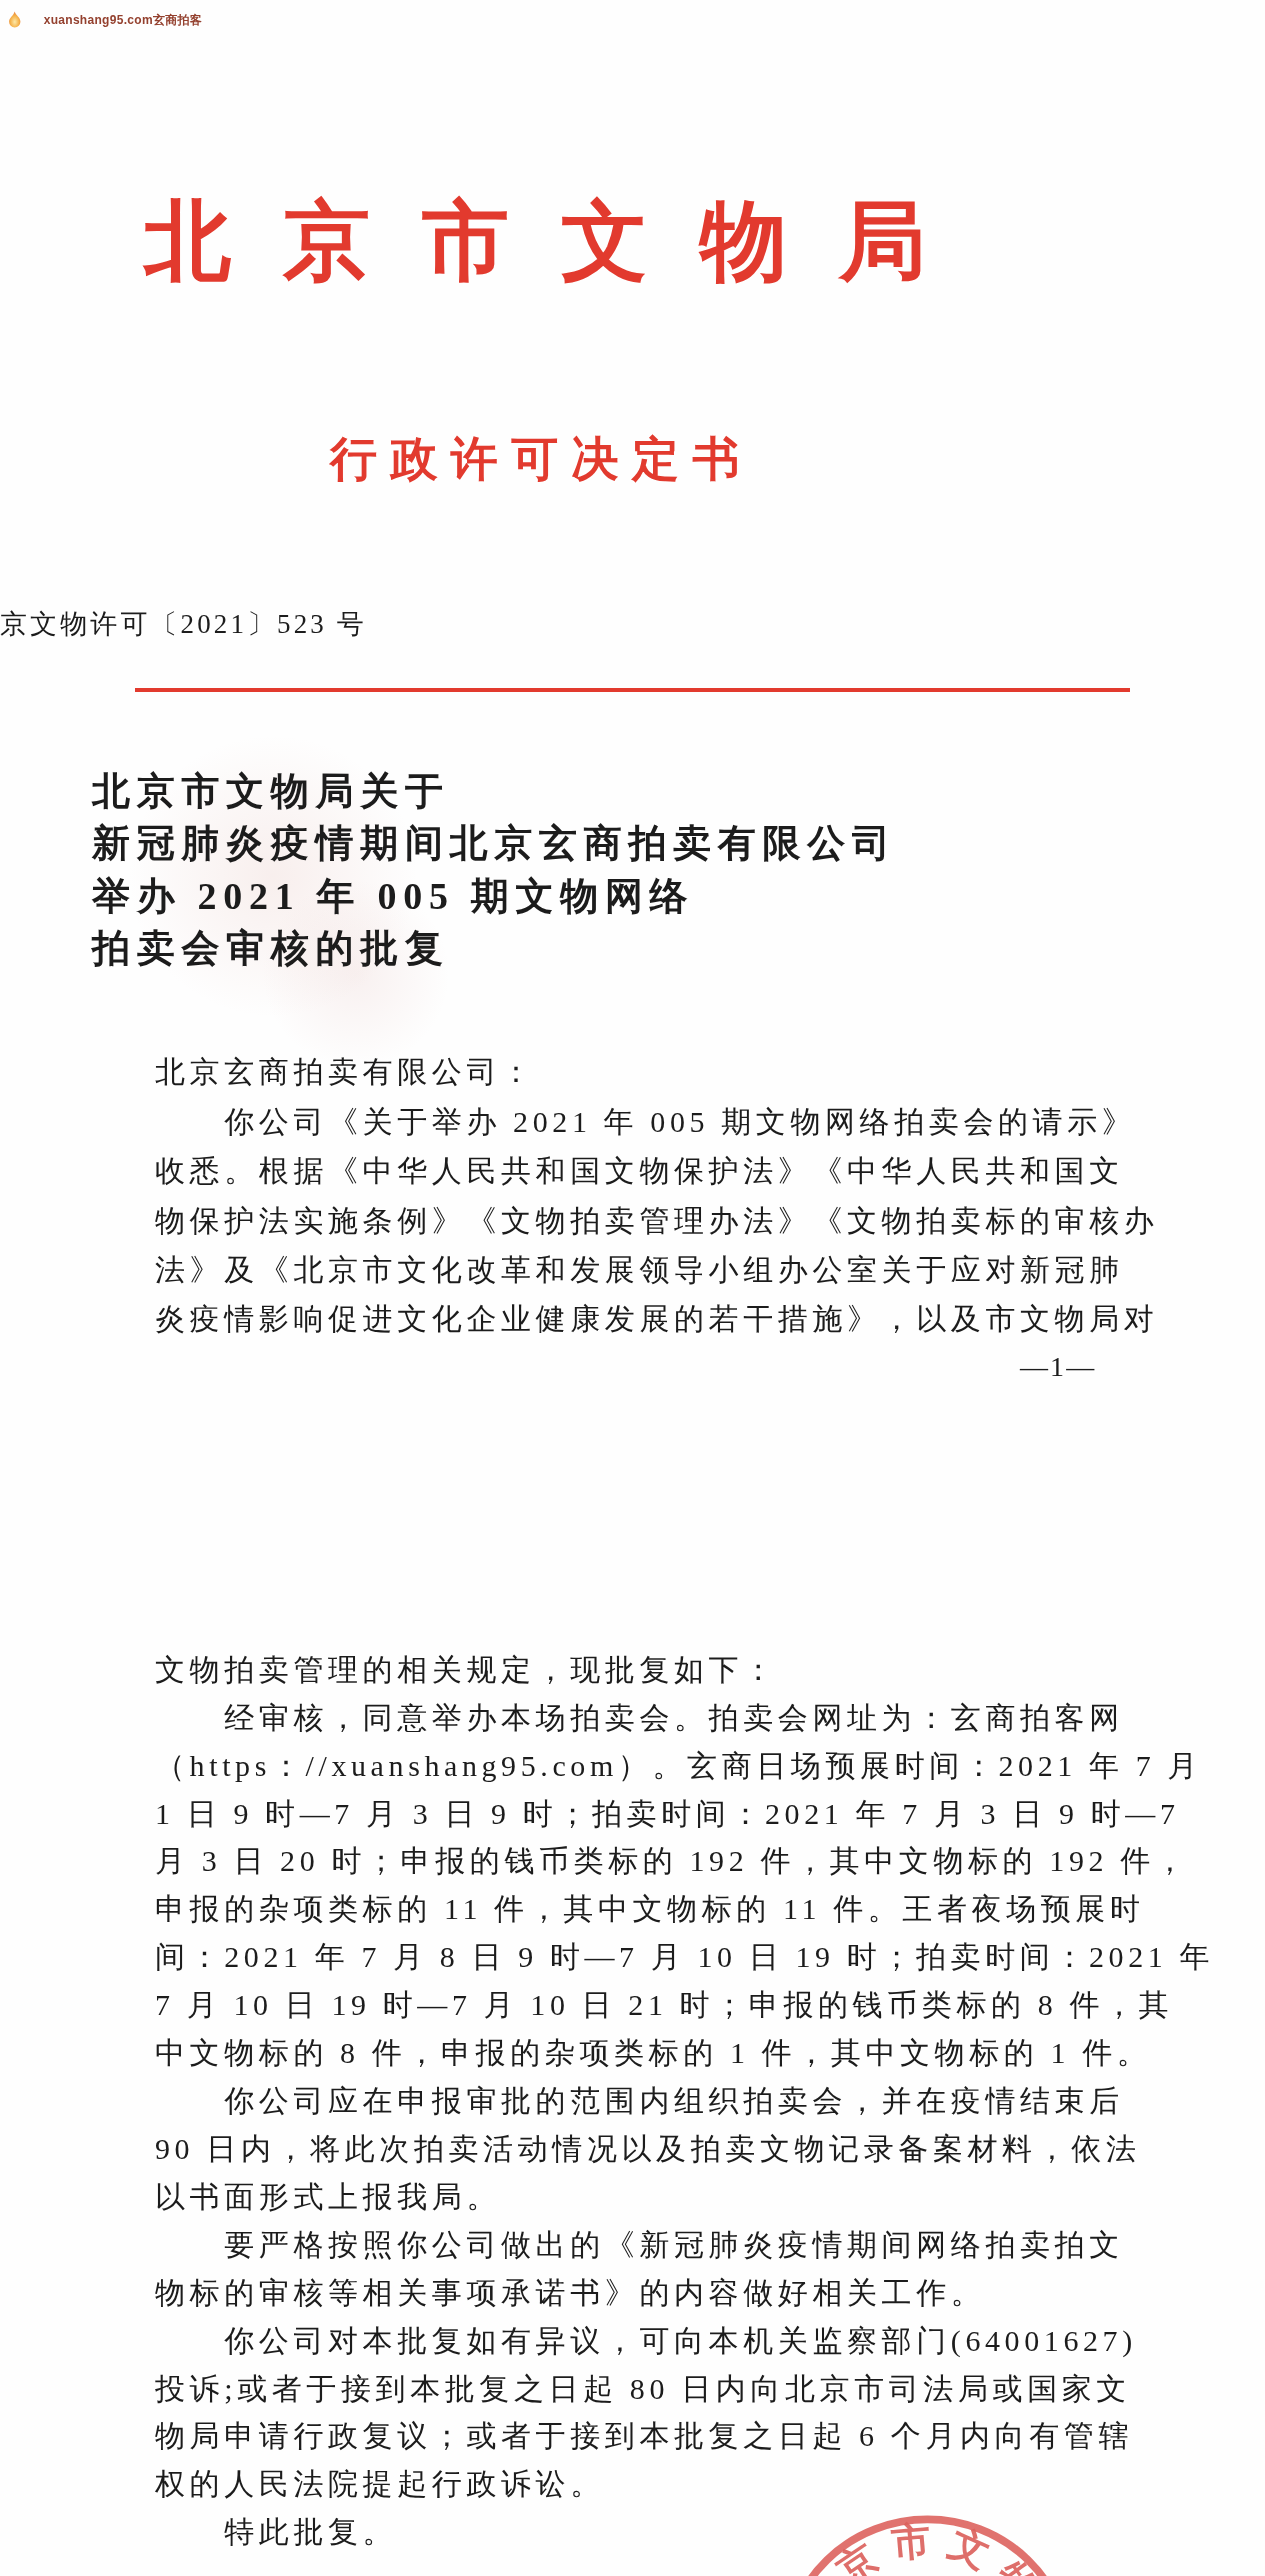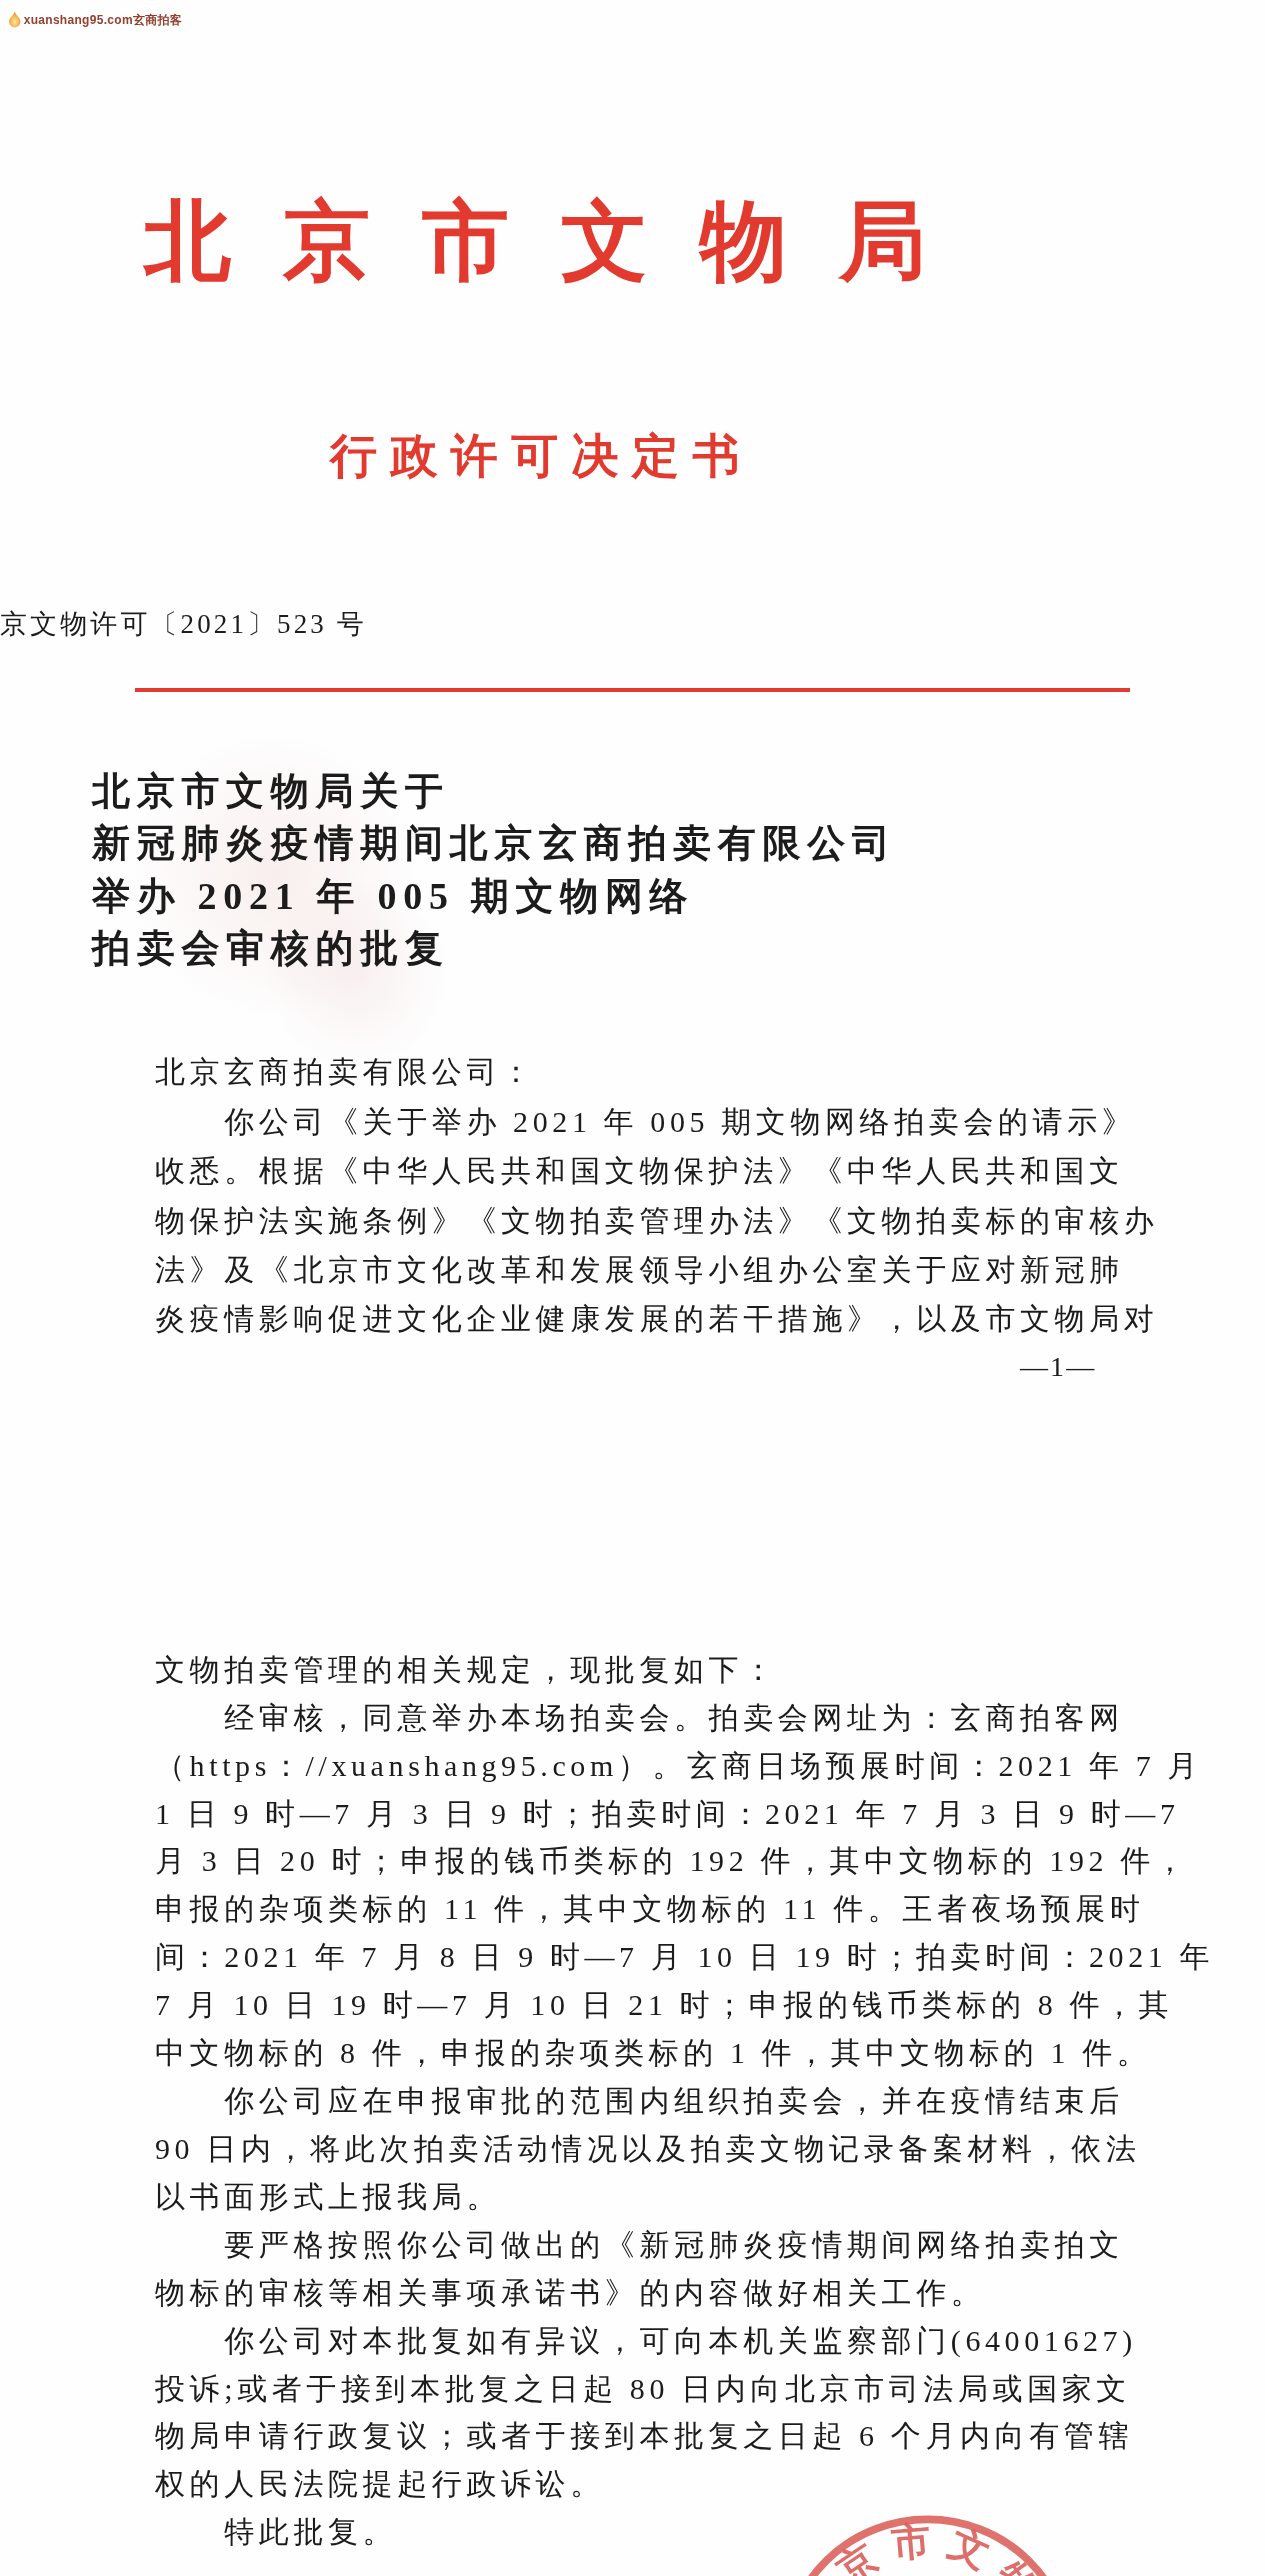--- a/index.html
+++ b/index.html
@@ -7,30 +7,30 @@
     position:relative;
     width:1265px;height:3298px;
     margin:0 auto;
     background:#fefefe;
     overflow:hidden;
     font-family:"Liberation Serif","DejaVu Serif",serif;
     color:#1c1c1c;
   }
   .abs{position:absolute;}
   
-  .watermark{left:7.2px;top:11.3px;display:flex;align-items:center;gap:1px;
+  .watermark{left:7.2px;top:11.3px;display:flex;align-items:center;gap:21px;
     font-family:"Liberation Sans","DejaVu Sans",sans-serif;
     font-size:12px;font-weight:700;color:#94412f;letter-spacing:0.3px;}
   
   .agency{left:144px;top:198px;width:783px;
     font-size:87px;font-weight:700;color:#e23a2e;
     letter-spacing:52px;white-space:nowrap;line-height:1;}
   .doctype{left:330px;top:436px;width:422px;
     font-size:47px;font-weight:700;color:#e23a2e;
-    letter-spacing:13.4px;white-space:nowrap;line-height:1;font-family:Liberation Mono, monospace;}
+    letter-spacing:13.4px;white-space:nowrap;line-height:1;}
   .docnumber{left:0;top:608px;width:1154px;text-align:left;
     font-size:27px;letter-spacing:3.1px;line-height:1.2;}
   .redrule{left:135px;top:688px;width:995px;height:3.6px;background:#e23a2e;}
   
   .title-line{left:92px;width:1082px;text-align:left;
     font-size:38px;font-weight:700;letter-spacing:6.7px;line-height:1;white-space:nowrap;}
   
   .bodyline{left:155px;width:979px;font-size:30px;letter-spacing:4.6px;
     line-height:1;white-space:nowrap;}
   .pagenum{font-size:28px;letter-spacing:2.1px;}

